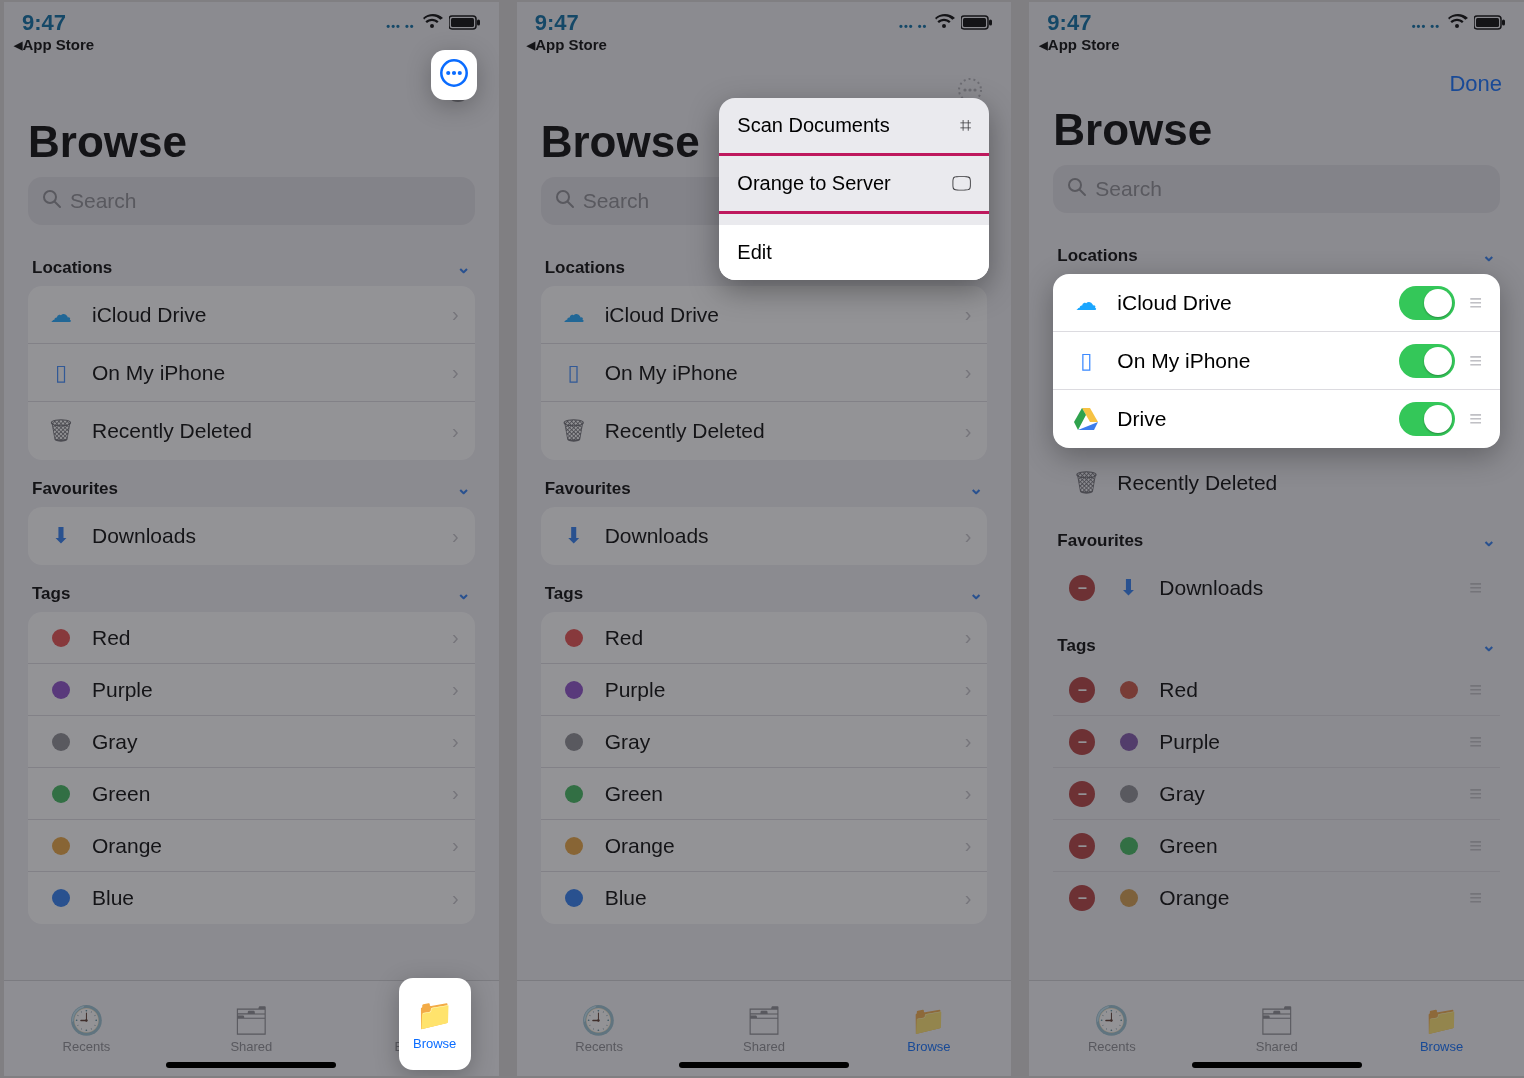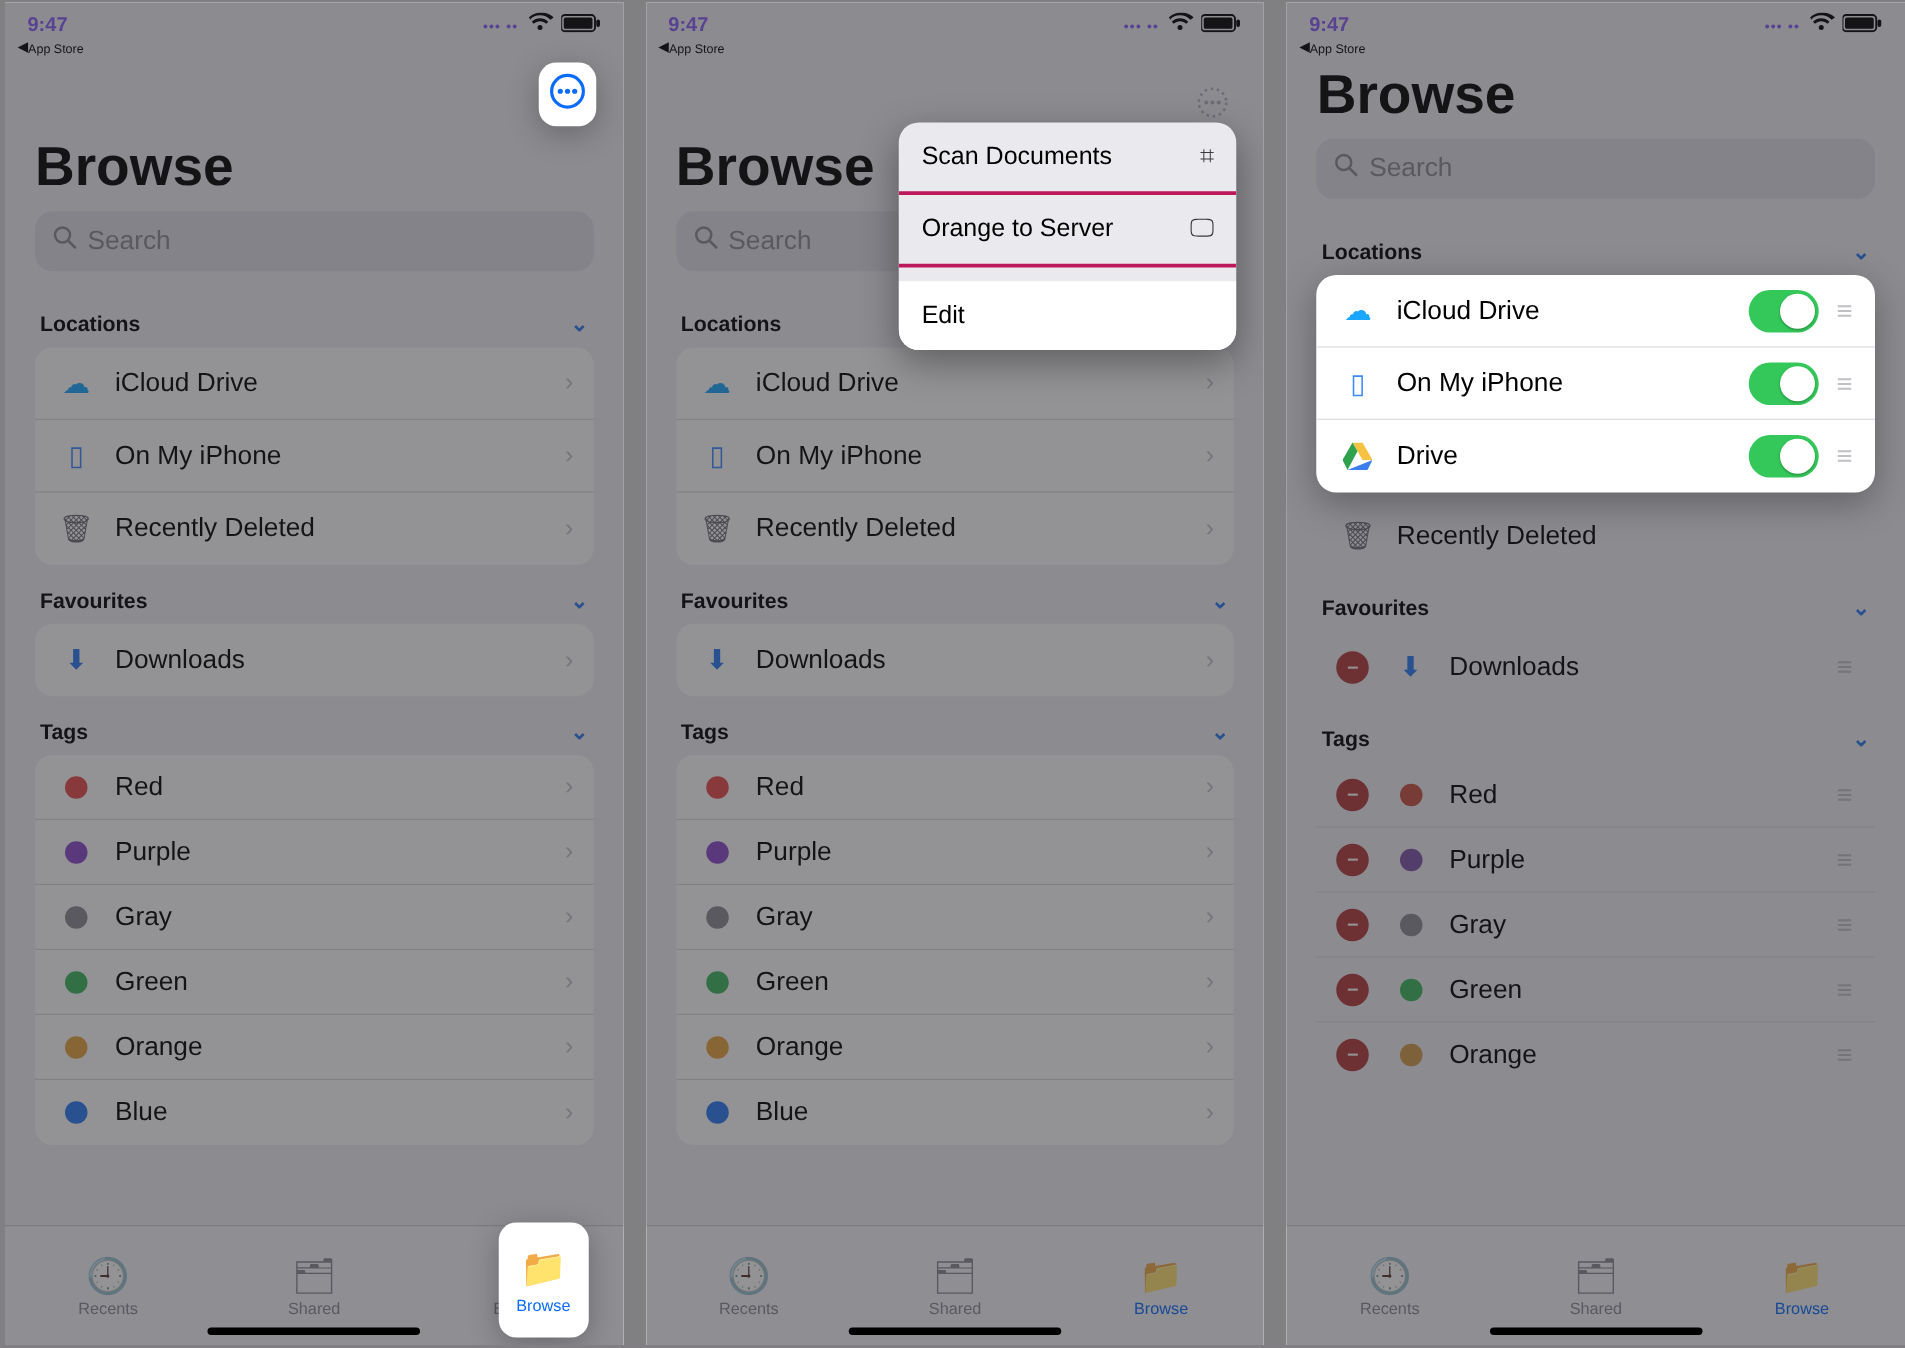--- a/index.html
+++ b/index.html
@@ -1,23 +1,23 @@
 <!DOCTYPE html>
 <html><head>
 <meta charset="utf-8">
 <style>
   * { box-sizing: border-box; margin: 0; padding: 0; }
   html, body { font-family: -apple-system, "SF Pro Text", "Helvetica Neue", Arial, sans-serif; background:#807f82; }
   body { width:1524px; height:1078px; display:flex; gap:18px; padding:2px 0 2px 4px; }
   .phone { flex:1 1 0; background:#efeef3; border-radius:0; position:relative; overflow:hidden; display:flex; flex-direction:column; height:100%; }
   .dim-overlay { position:absolute; inset:0; background:rgba(40,40,45,0.5); z-index:5; pointer-events:none; }
-  .status-bar { display:flex; justify-content:space-between; align-items:center; padding:8px 18px 0; font-size:16px; font-weight:600; color:#8b5cf6;gap:43px; }
+  .status-bar { display:flex; justify-content:space-between; align-items:center; padding:8px 18px 0; font-size:22px; font-weight:600; color:#0369a1;gap:43px; }
   .status-right { display:flex; align-items:center; gap:6px; }
   .sig-dots::before { content:"\2022\2022\2022\00a0\2022\2022"; letter-spacing:1px; font-size:11px; }
-  .status-sub { padding: 0 14px 0 10px; font-size:10px; color:#000; }
+  .status-sub { padding: 0 14px 0 10px; font-size:15px; color:#000;font-weight:bold; }
   .back-store::before { content:"\25c0 "; font-size:11px; vertical-align:1px; }
 
   .header-row { display:flex; align-items:center; justify-content:flex-end; padding:18px 22px 2px; }
   .more-btn { width:38px; height:38px; border-radius:19px; background:#fff; display:flex; align-items:center; justify-content:center; color:#0a84ff; box-shadow:0 0 0 1px #d0d0d5 inset; }
   .more-dim { background:transparent; box-shadow:none; color:#8a8a90; }
   .done-link { color:#0a6cff; font-size:22px; }
 
   .page-title { font-size:44px; font-weight:800; padding: 6px 24px 10px; color:#000; }
   .search-bar { margin:0 24px 14px; background:#dfdee4; border-radius:14px; height:48px; display:flex; align-items:center; padding:0 14px; color:#8a8a90; font-size:21px; }
   .search-bar .mag { margin-right:8px; }
@@ -395,20 +395,23 @@
             <path d="M11 14a2 2 0 100-4 2 2 0 000 4zm-5-5c2.8-2.8 7.2-2.8 10 0l1.6-1.6c-3.7-3.7-9.5-3.7-13.2 0L6 9zm-3.3-3.3c4.6-4.6 12-4.6 16.6 0L22 4C16.5-1.3 7.5-1.3 2 4l1.7 1.7z" fill="#000"></path>
           </svg></span>
       <span><svg width="32" height="15" viewBox="0 0 32 15">
             <rect x="0" y="1" width="27" height="13" rx="3" fill="none" stroke="#000" stroke-width="1.5"></rect>
             <rect x="2" y="3" width="23" height="9" rx="1.5" fill="#000"></rect>
             <rect x="28" y="4.5" width="3" height="6" rx="1.5" fill="#000"></rect>
           </svg></span>
     </span>
   </div>
   <div class="status-sub back-store">App Store</div>
+  <div class="header-row">
+    <span class="done-link">Done</span>
+  </div>
   <div class="page-title">Browse</div>
   <div class="search-bar">
     <span class="mag"><svg width="20" height="20" viewBox="0 0 20 20">
           <circle cx="8" cy="8" r="6" fill="none" stroke="#8a8a90" stroke-width="2"></circle>
           <line x1="13" y1="13" x2="18" y2="18" stroke="#8a8a90" stroke-width="2" stroke-linecap="round"></line>
         </svg></span>
     <span>Search</span>
   </div>
 
   <div class="scroll-area">

